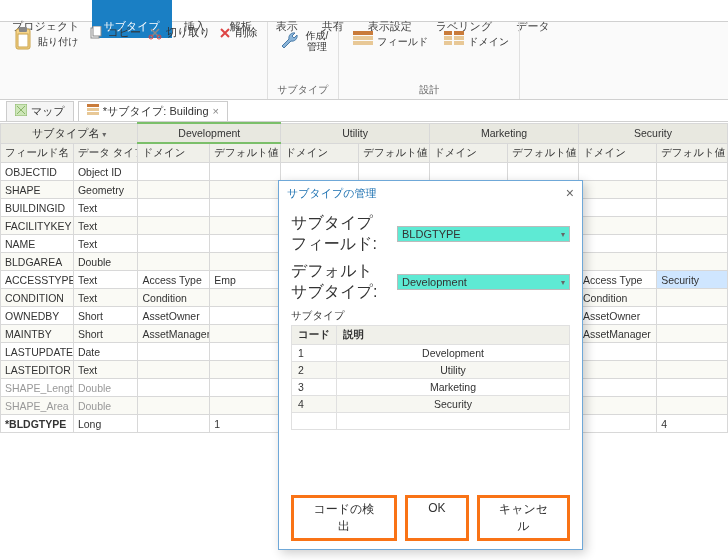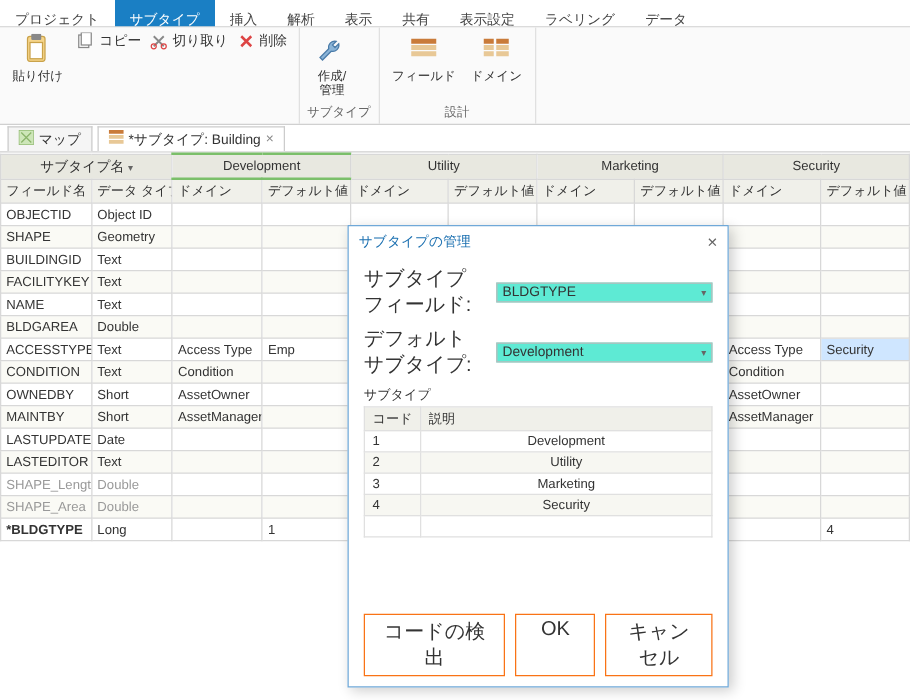--- a/index.html
+++ b/index.html
@@ -1,28 +1,28 @@
 <!DOCTYPE html>
 <html><head>
 <meta charset="utf-8">
 <style>
   * { box-sizing: border-box; margin: 0; padding: 0; font-family: "Meiryo UI", "Segoe UI", sans-serif; font-size: 11px; }
   body { background: #fff; width: 728px; height: 560px; overflow: hidden; color: #333; }
   
   
   .ribbon-tabs { display: flex; background: #fff; height: 22px; border-bottom: 1px solid #d0d0d0; }
-  .ribbon-tab { padding: 8px 12px; cursor: pointer; color: #444; }
+  .ribbon-tab { padding: 19px 12px; cursor: pointer; color: #444; }
   .ribbon-tab.active { background: #1a7fc4; color: #fff; }
   
   
   .ribbon { display: flex; height: 78px; border-bottom: 1px solid #d0d0d0; background: #fafafa; }
   .ribbon-group { border-right: 1px solid #e0e0e0; padding: 2px 6px; display: flex; flex-direction: column; }
   .ribbon-group-body { flex: 1; display: flex; align-items: flex-start; gap: 4px; }
   .ribbon-group-label { text-align: center; color: #666; font-size: 10px; padding-top: 2px; }
-  .big-btn { display: flex; flex-direction: column; align-items: center; padding: 2px 4px; cursor: pointer; min-width: 40px; }
+  .big-btn { display: flex; flex-direction: row; align-items: center; padding: 2px 4px; cursor: pointer; min-width: 40px; }
   .big-btn .icon { width: 28px; height: 28px; margin-bottom: 2px; display:flex; align-items:center; justify-content:center;}
   .big-btn .lbl { font-size: 10px; text-align: center; line-height: 1.1; }
   .small-btns { display: flex; flex-direction: row; gap: 1px; }
   .small-btn { display: flex; align-items: center; gap: 4px; padding: 1px 3px; cursor: pointer; font-size: 10px; }
   .small-btn .icon { width: 14px; height: 14px; display:flex;align-items:center;justify-content:center;}
   
   
   .doc-tabs { display: flex; height: 22px; border-bottom: 1px solid #d0d0d0; align-items: center; padding-left: 6px; gap: 4px;}
   .doc-tab { display: flex; align-items: center; gap: 4px; padding: 2px 8px; border: 1px solid #ccc; border-bottom: none; background: #f5f5f5; font-size: 10px; }
   .doc-tab.active { background: #fff; }
@@ -43,26 +43,26 @@
   .dialog { position: absolute; left: 278px; top: 180px; width: 305px; height: 370px; background: #fff; border: 1px solid #6fa8d8; box-shadow: 3px 3px 10px rgba(0,0,0,0.2); display:flex; flex-direction:column;}
   .dialog-title { display: flex; justify-content: space-between; align-items: center; padding: 4px 8px; color: #1a6fb0; font-size: 11px; }
   .dialog-close { color: #666; cursor: pointer; font-size: 14px;}
   .dialog-body { padding: 8px 12px; flex:1; }
   .dlg-row { display: flex; align-items: center; margin-bottom: 6px; gap: 6px; }
   .dlg-row label { width: 100px; font-size: 16px; }
   .dlg-row .sel { flex: 1; border: 1px solid #bbb; padding: 1px 4px; font-size: 10.5px; background: #5eead4; display:flex; justify-content:space-between; align-items:center;}
   .dlg-section { font-size: 10.5px; margin: 4px 0 2px 0;}
   .dlg-grid { border: 1px solid #ccc; border-collapse: collapse; width: 100%; }
   .dlg-grid th, .dlg-grid td { border: 1px solid #e0e0e0; padding: 2px 6px; font-size: 10.5px; height: 17px; }
-  .dlg-grid th { background: #f0f0ea; font-weight: normal; text-align: left; }
+  .dlg-grid th { background: #f0f0ea; font-weight: bold; text-align: left; }
   .dlg-grid td.c { text-align: center; }
   .dlg-grid tr.alt td { background: #f7f7f2; }
   .dlg-footer { display: flex; justify-content: space-between; padding: 8px 12px; border-top: 0; gap: 8px;}
   .dlg-footer .right { display:flex; gap:8px;}
-  .dlg-btn { border: 1px solid #f97316; background: #fff; padding: 3px 14px; font-size: 16px; cursor: pointer; min-width:64px; text-align:center;}
+  .dlg-btn { border: 3px solid #f97316; background: #fff; padding: 3px 14px; font-size: 12px; cursor: pointer; min-width:64px; text-align:center;}
   
   .arrow { font-size: 8px; color: #666; }
 </style>
 </head>
 <body>
 
 <div class="ribbon-tabs" id="ribbon-tabs">
     <div class="ribbon-tab">プロジェクト</div>
     <div class="ribbon-tab active">サブタイプ</div>
     <div class="ribbon-tab">挿入</div>

